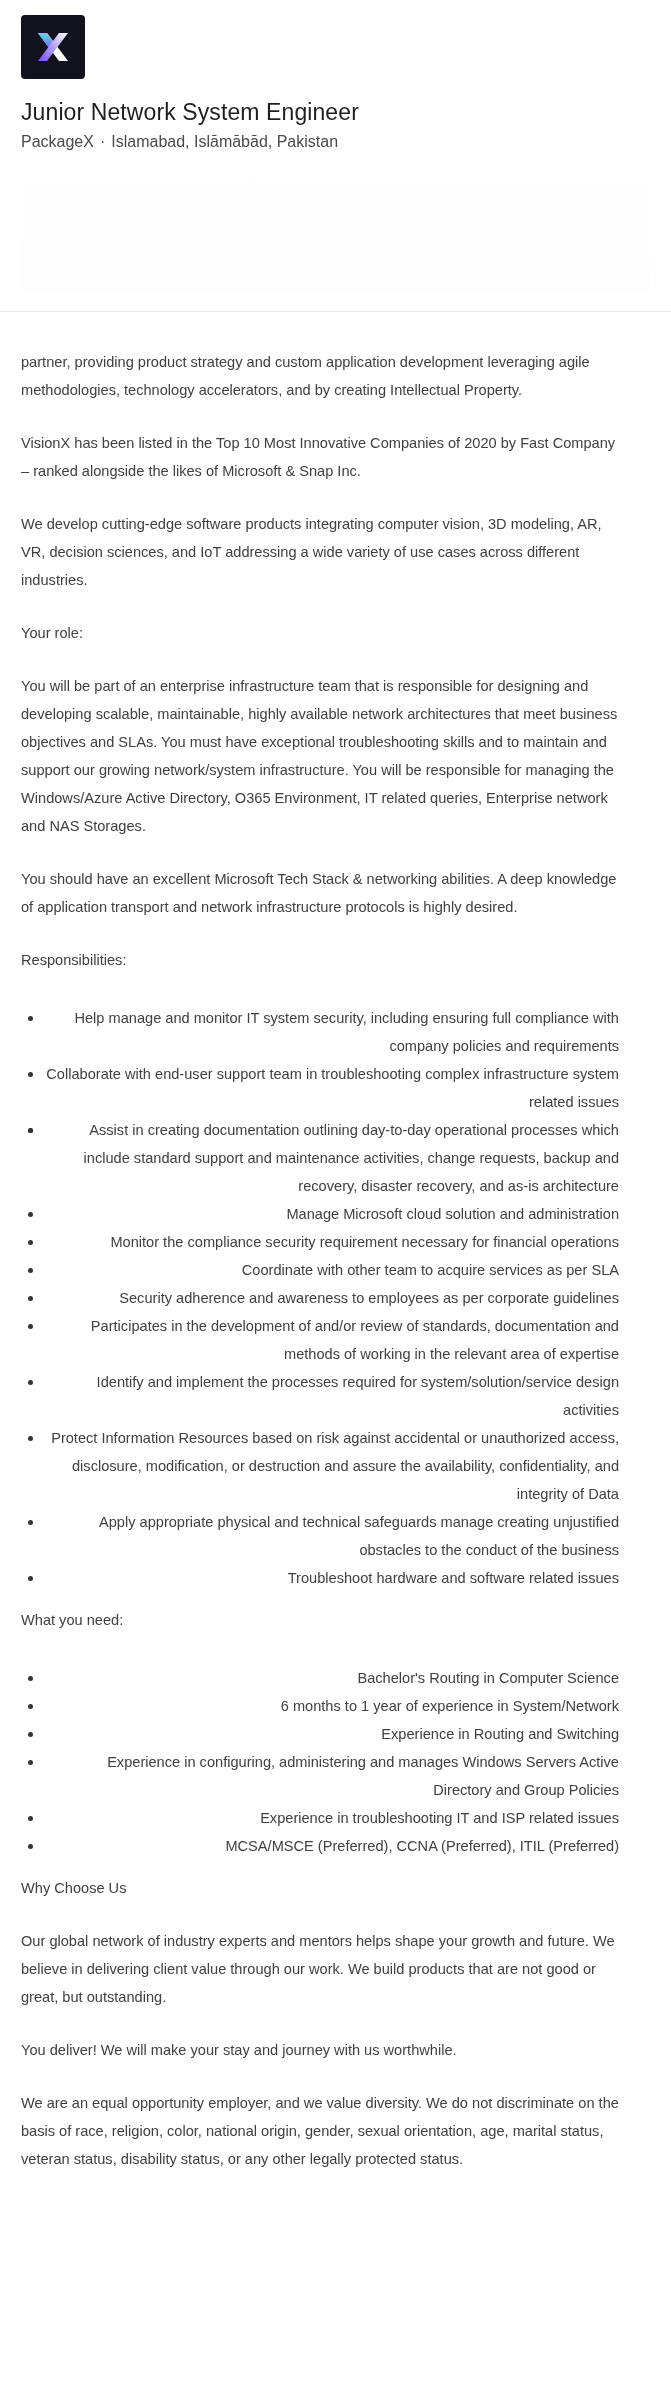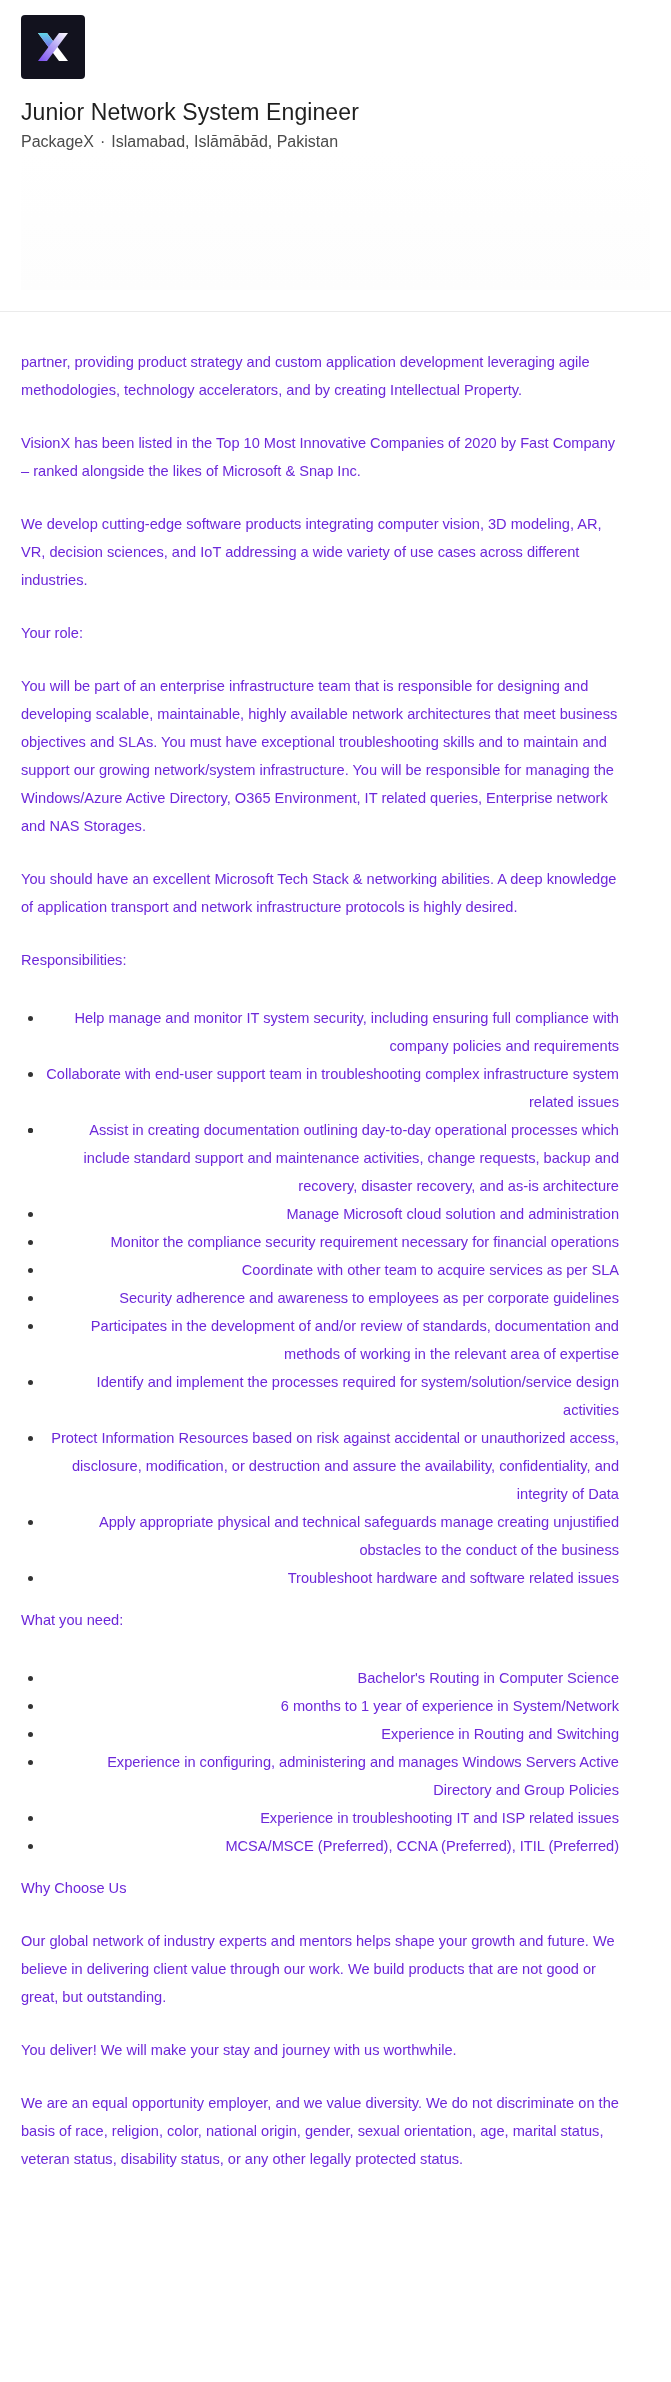--- a/index.html
+++ b/index.html
@@ -42,21 +42,21 @@
     .subline .sep { margin: 0 6px; }
     .faded-zone {
       position: absolute;
       left: 21px; right: 21px; top: 150px; height: 140px;
       background: linear-gradient(#ffffff, #fdfdfd);
     }
     .desc {
       padding: 36px 21px 0 21px;
       font-size: 14.6px;
       line-height: 28px;
-      color: #6d28d9;
+      color: #404040;
       width: 640px;
     }
     .desc p { margin-bottom: 25px; }
     .desc p.label { margin-bottom: 25px; }
     .desc ul {
       list-style: none;
       margin: 0 0 14px 0;
       padding-left: 24px;
       text-align: right;
     }

